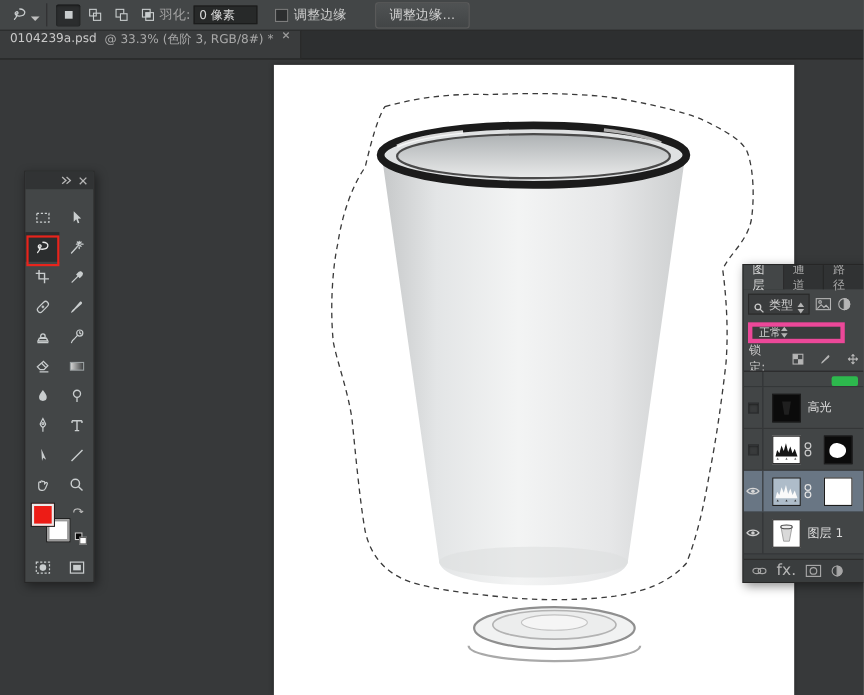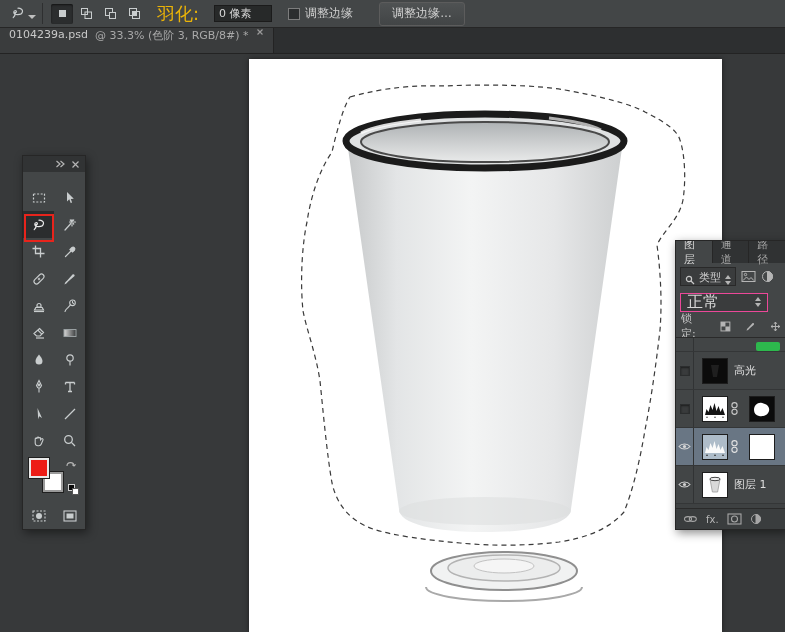--- a/index.html
+++ b/index.html
@@ -8,23 +8,23 @@
        font-family:"DejaVu Sans","Liberation Sans",sans-serif;color:#cfcfcf;font-size:12px;}
 
   
   .options-bar{position:absolute;top:0;left:0;right:0;height:28px;background:#434647;
                border-bottom:1px solid #262626;display:flex;align-items:center;padding:0 6px;}
   .tool-preset{display:flex;align-items:flex-end;gap:2px;padding:2px 6px 3px 4px;border-right:1px solid #2e2f30;margin-right:8px;}
   .preset-arrow{width:0;height:0;border-left:4px solid transparent;border-right:4px solid transparent;border-top:4px solid #bfbfbf;margin-bottom:2px;}
   .mode-btns{display:flex;gap:2px;}
   .mode-btn{width:22px;height:20px;display:grid;place-items:center;border-radius:2px;}
   .mode-btn.active{background:#2b2d2e;box-shadow:inset 0 1px 2px rgba(0,0,0,.6);}
-  .ob-label{color:#eab308;font-size:18px;margin-left:12px;}
+  .ob-label{color:#a3a3a3;font-size:12px;}
   .feather-input{width:58px;height:17px;background:#272929;border:1px solid #1b1b1b;color:#d8d8d8;
-                 font-size:11px;padding:0 4px;margin-left:15px;font-family:inherit;}
+                 font-size:11px;padding:0 4px;margin-left:3px;font-family:inherit;}
   .checkbox{width:12px;height:12px;background:#2c2e2f;border:1px solid #7d7d7d;margin-left:16px;}
   .cb-label{margin-left:5px;font-size:12px;color:#cfcfcf;}
   .refine-btn{margin-left:26px;padding:2px 12px 3px;border:1px solid #5c5c5c;border-radius:3px;
               background:linear-gradient(#4f5253,#424546);color:#d2d2d2;font-size:12px;}
 
   
   .tab-bar{position:absolute;top:28px;left:0;right:0;height:26px;background:#2d2f30;border-bottom:1px solid #232323;display:flex;}
   .doc-tab{display:flex;align-items:flex-start;gap:7px;padding:0 9px;background:#3a3c3d;border-right:1px solid #232323;
            color:#c9c9c9;font-size:11px;white-space:nowrap;}
   .doc-tab .zoom{color:#a9a9a9;}
@@ -50,41 +50,41 @@
 
   
   .layers-panel{position:absolute;left:675px;top:240px;width:112px;height:290px;background:#434647;
                 border:1px solid #262626;box-shadow:2px 3px 9px rgba(0,0,0,.45);display:flex;flex-direction:column;overflow:hidden;}
   .lp-tabs{height:22px;background:#303233;display:flex;align-items:stretch;font-size:11px;}
   .lp-tab{display:flex;align-items:center;padding:0 8px;color:#a6a6a6;border-right:1px solid #262626;}
   .lp-tab.active{background:#434647;color:#d9d9d9;}
   .lp-filter{height:26px;display:flex;align-items:center;gap:5px;padding:0 4px;}
   .filter-select{display:flex;align-items:flex-end;gap:4px;height:19px;padding:0 4px;background:#3a3c3d;border:1px solid #292929;font-size:11px;color:#d0d0d0;}
   .lp-blend{height:26px;display:flex;align-items:center;padding:0 4px;}
-  .blend-select{display:flex;align-items:center;justify-content:space-between;width:88px;height:19px;padding:0 6px;
-                background:#3a3c3d;border:1px solid #ec4899;font-size:16px;color:#d6d6d6;}
+  .blend-select{display:flex;align-items:center;justify-content:flex-start;width:88px;height:19px;padding:0 6px;
+                background:#3a3c3d;border:4px solid #ec4899;font-size:10px;color:#d6d6d6;}
   .updown{display:flex;flex-direction:column;gap:2px;}
   .updown i{display:block;width:0;height:0;border-left:3.5px solid transparent;border-right:3.5px solid transparent;}
   .updown .up{border-bottom:4px solid #b5b5b5;}
   .updown .dn{border-top:4px solid #b5b5b5;}
   .lp-lock{height:22px;display:flex;align-items:center;gap:14px;padding:0 5px;font-size:11px;color:#c9c9c9;}
   .lp-list{flex:1;background:#3e4142;border-top:1px solid #2a2a2a;border-bottom:1px solid #2a2a2a;overflow:hidden;}
   .layer-row{height:38px;display:flex;align-items:center;border-bottom:1px solid #343637;background:#424546;}
   .layer-row.partial{height:14px;}
   .layer-row.selected{background:#697684;}
   .eye-cell{width:18px;height:100%;border-right:1px solid #313334;display:grid;place-items:center;flex:none;}
   .eye-empty{width:10px;height:10px;border:1px solid #2b2d2e;background:#393b3c;box-shadow:inset 0 1px 2px rgba(0,0,0,.5);}
   .thumb{width:26px;height:26px;border:1px solid #1d1d1d;margin-left:8px;flex:none;overflow:hidden;}
   .thumb.black{background:#0b0b0b;}
   .thumb.white{background:#ffffff;}
   .layer-label{margin-left:6px;font-size:11px;color:#dedede;white-space:nowrap;}
   .chain{margin:0 2px;flex:none;}
   .color-swatch{width:24px;height:9px;background:#2db84d;border-radius:2px;margin-left:62px;margin-top:3px;}
   .lp-footer{height:20px;background:#3a3d3e;display:flex;align-items:center;gap:8px;padding:0 7px;}
-  .fx-label{font-size:10px;color:#b5b5b5;}
+  .fx-label{font-size:14px;color:#b5b5b5;}
 </style>
 </head>
 <body>
 
 <div class="app">
 
   <div class="options-bar">
     <div class="tool-preset">
       <svg width="16" height="16" viewBox="0 0 16 16" fill="none" stroke="#c9cdce" stroke-width="1.2" stroke-linecap="round">
         <path d="M8 3.2 C11 3.2 12.8 4.8 12.5 6.6 C12.2 8.4 10 9.6 7.6 9.6 C5.4 9.6 3.6 8.6 3.8 7 C4 5.6 5.8 5.2 6.3 6.3 C6.7 7.3 5.6 8 5 7.6"></path>

